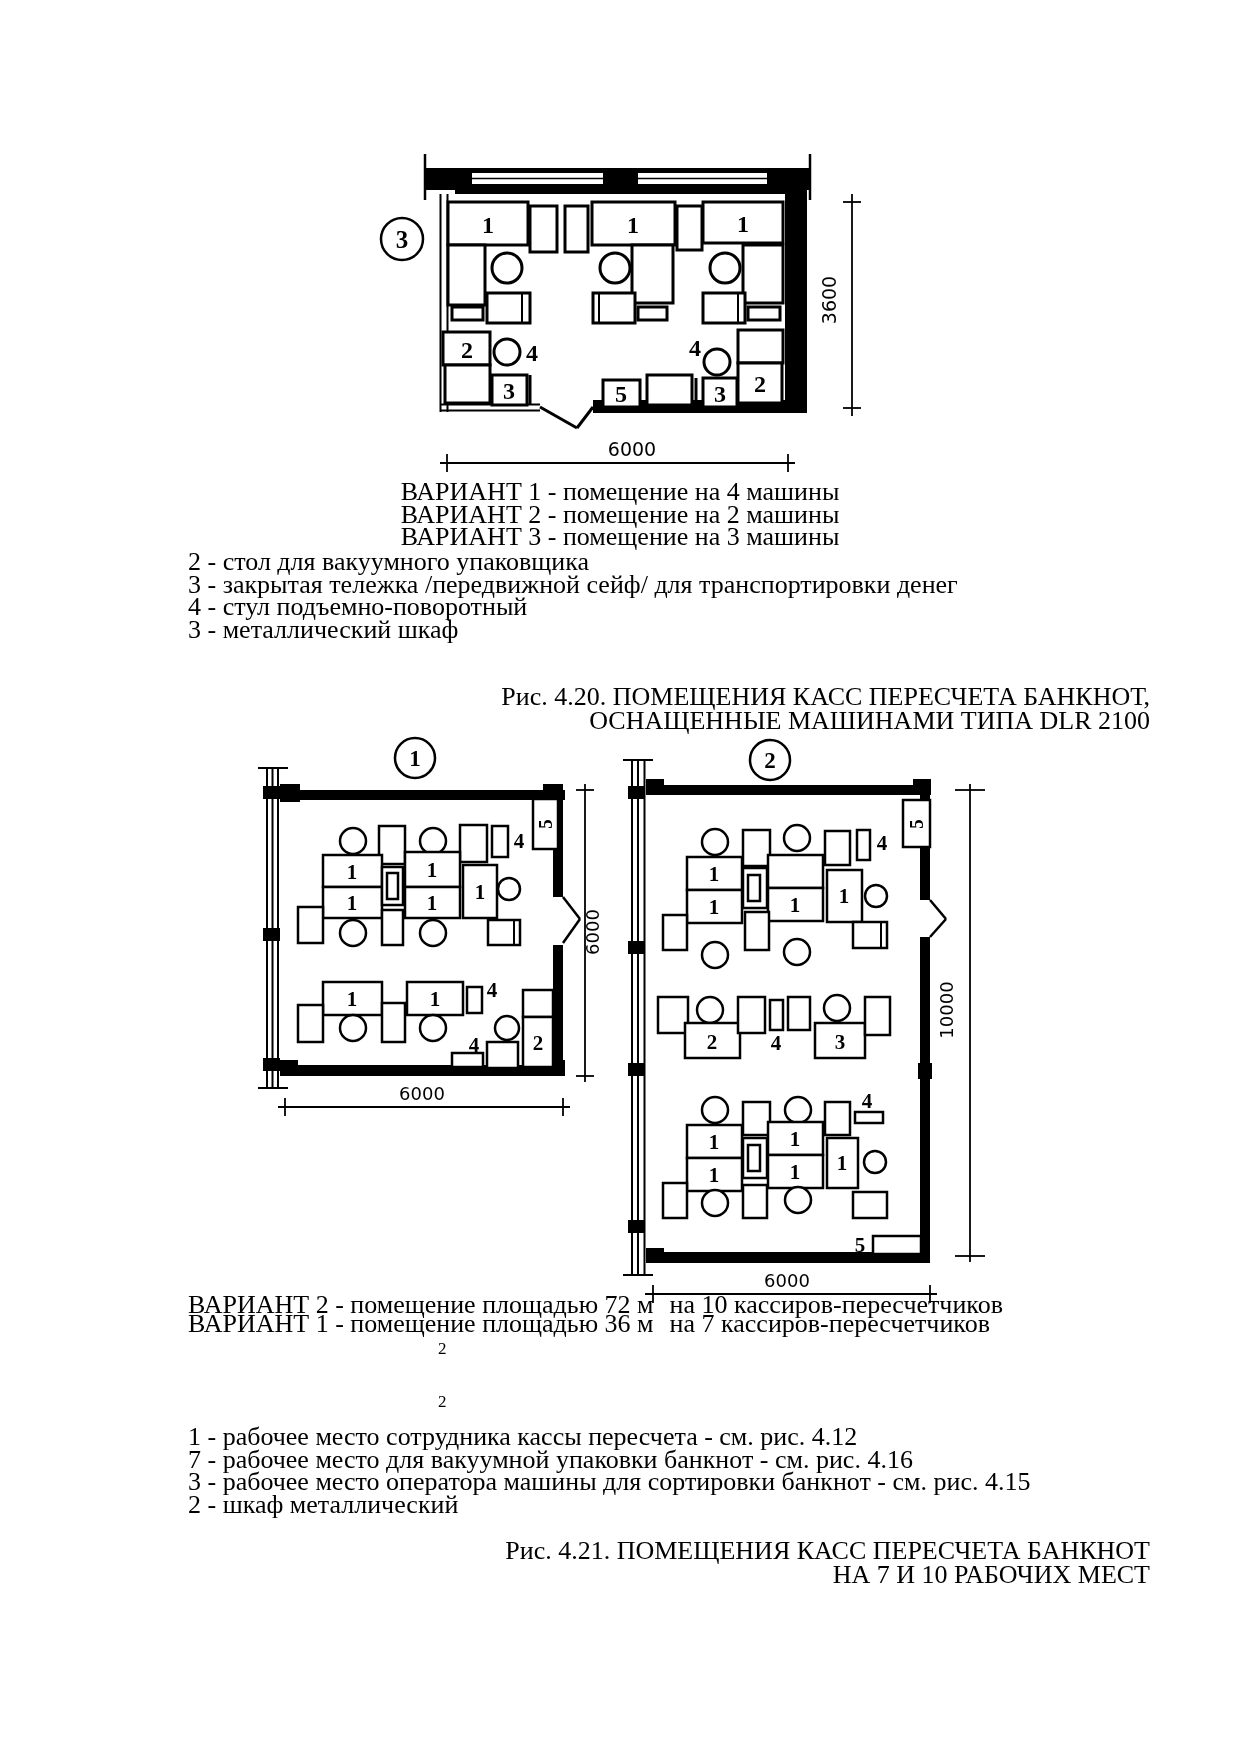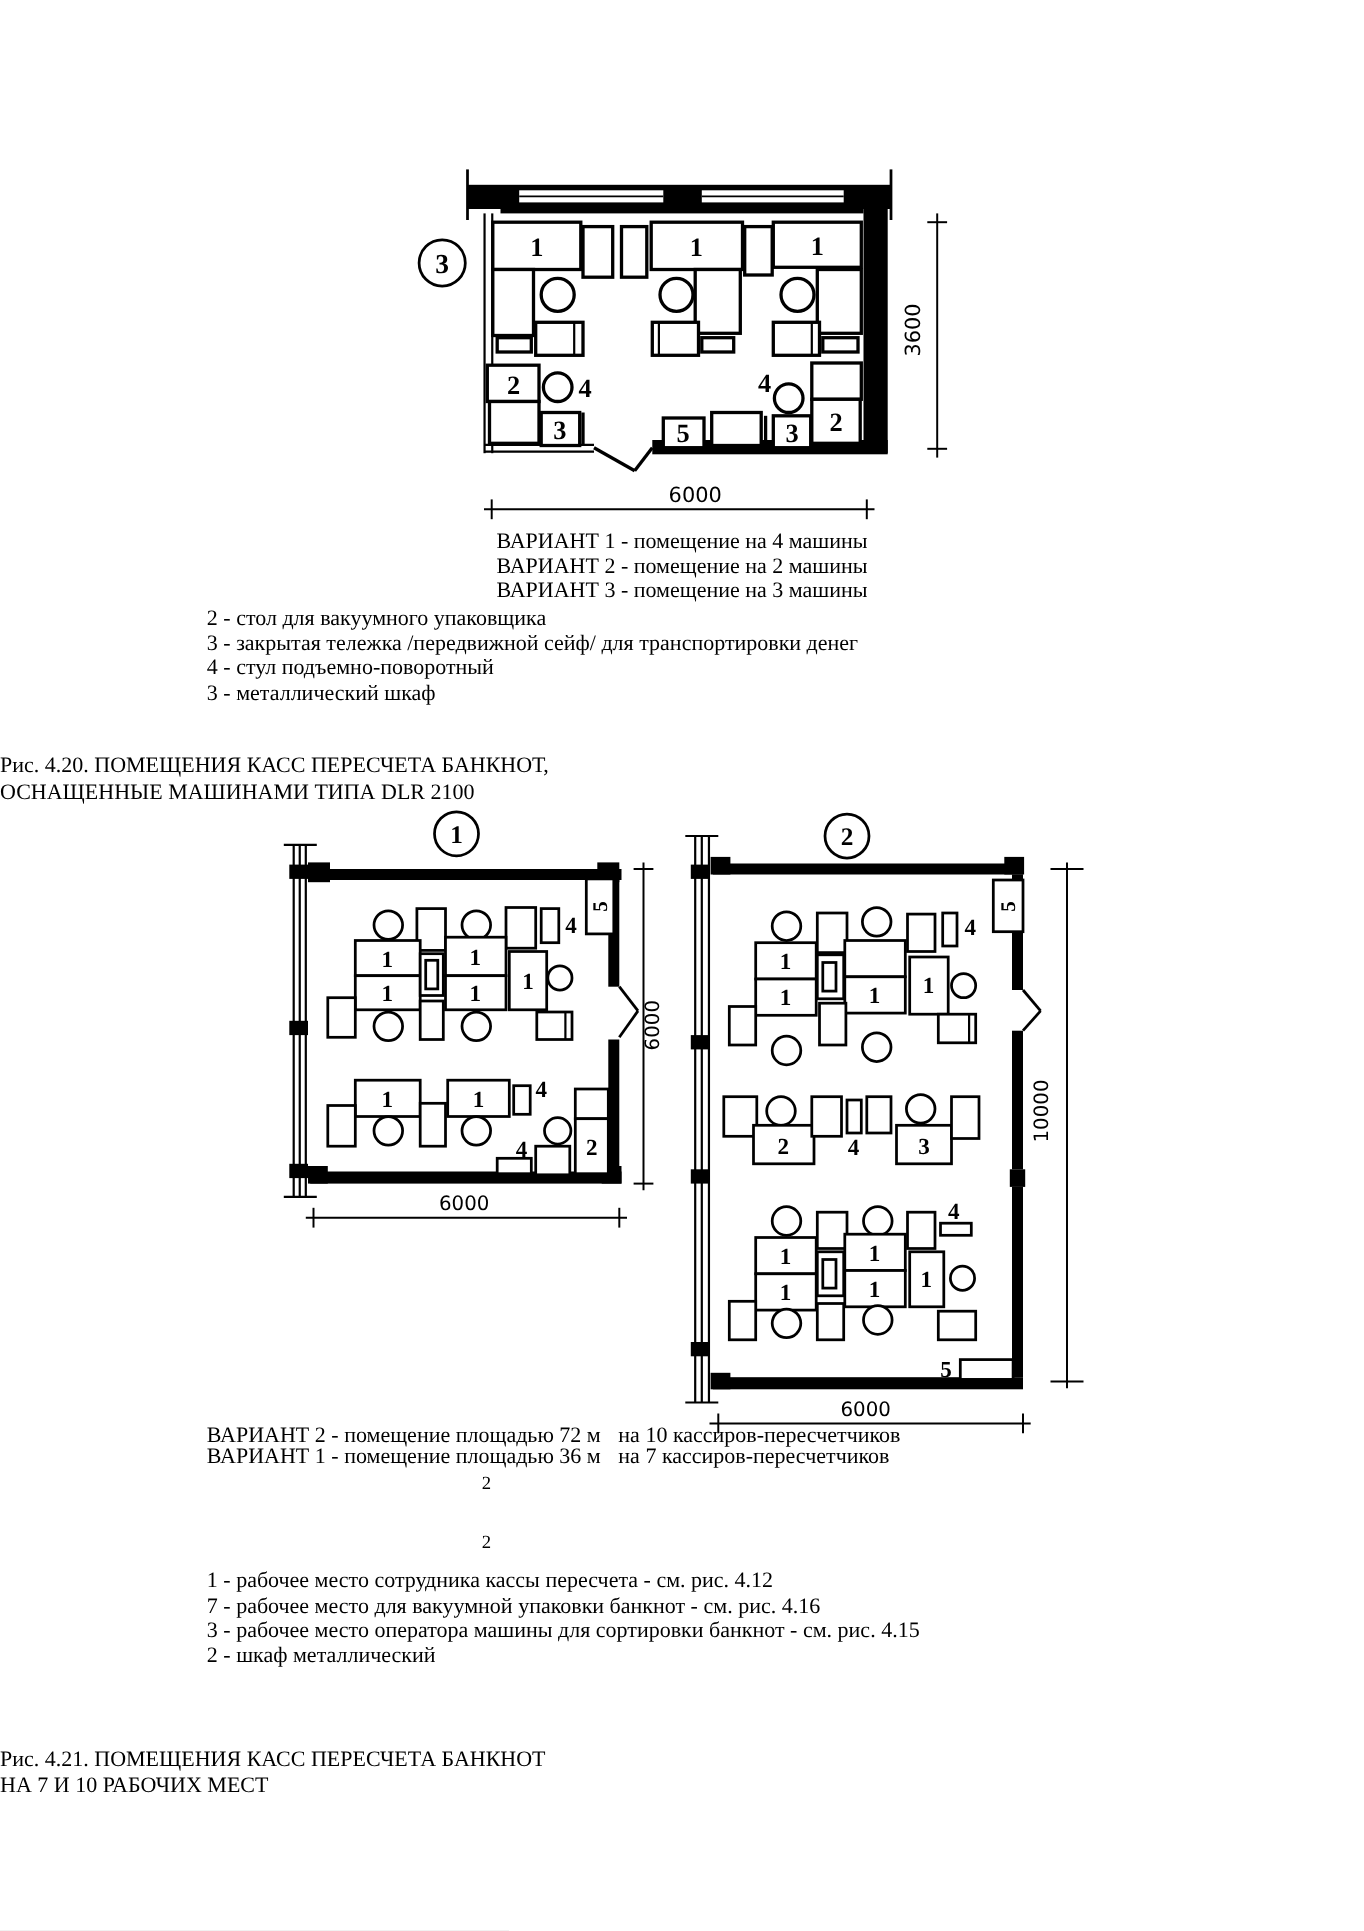--- a/index.html
+++ b/index.html
@@ -3,22 +3,22 @@
 <meta charset="utf-8">
 <style>
   html,body{margin:0;padding:0;background:#e8e8e8;}
   .page{
     position:relative;width:1240px;height:1755px;margin:0 auto;
     background:#ffffff;color:#000;
     font-family:"Liberation Serif", serif;
     overflow:hidden;
   }
   .abs{position:absolute;}
-  .txt{font-size:20px;line-height:22.5px;color:#000;white-space:nowrap;}
-  .center-block{left:0;width:1150px;text-align:left;}
+  .txt{font-size:26px;line-height:22.5px;color:#000;white-space:nowrap;}
+  .center-block{left:0;width:1150px;text-align:right;}
   .page-center{left:0;width:1240px;text-align:center;}
   .legend div{white-space:nowrap;}
   .sup2{font-size:17px;}
   .gap{display:inline-block;width:16px;}
   svg{position:absolute;overflow:visible;}
   svg text{fill:#000;}
   .furn{fill:#fff;stroke:#000;}
   .wall{fill:#000;}
   .lbl{font-family:"Liberation Serif",serif;font-weight:bold;}
   .dimtxt{font-family:"DejaVu Sans",sans-serif;}
@@ -344,18 +344,18 @@
   </div>
   <div class="abs txt sup2" style="left:438px;top:1391px">2</div>
 
   <div class="abs txt legend" style="left:188px;top:1426px">
     <div>1 - рабочее место сотрудника кассы пересчета - см. рис. 4.12</div>
     <div>7 - рабочее место для вакуумной упаковки банкнот - см. рис. 4.16</div>
     <div>3 - рабочее место оператора машины для сортировки банкнот - см. рис. 4.15</div>
     <div>2 - шкаф металлический</div>
   </div>
 
-  <div class="abs txt center-block" style="top:1588px;line-height:23.5px">
+  <div class="abs txt center-block" style="top:1539px;line-height:23.5px">
     <div>Рис. 4.21. ПОМЕЩЕНИЯ КАСС ПЕРЕСЧЕТА БАНКНОТ</div>
     <div>НА 7 И 10 РАБОЧИХ МЕСТ</div>
   </div>
 
 </div>
 
 </body></html>

